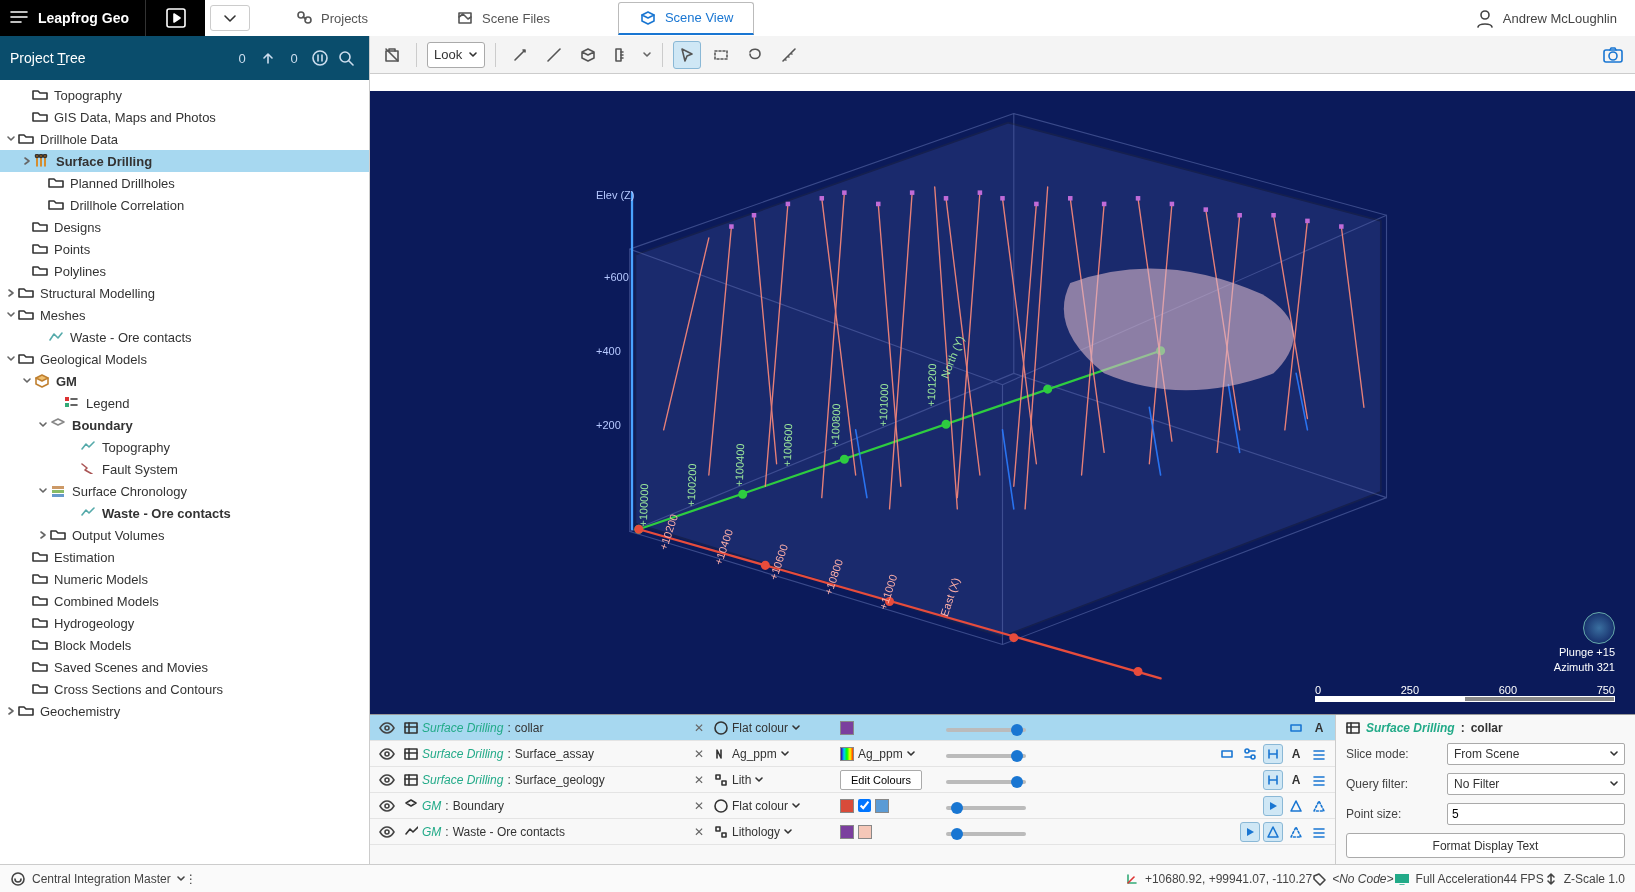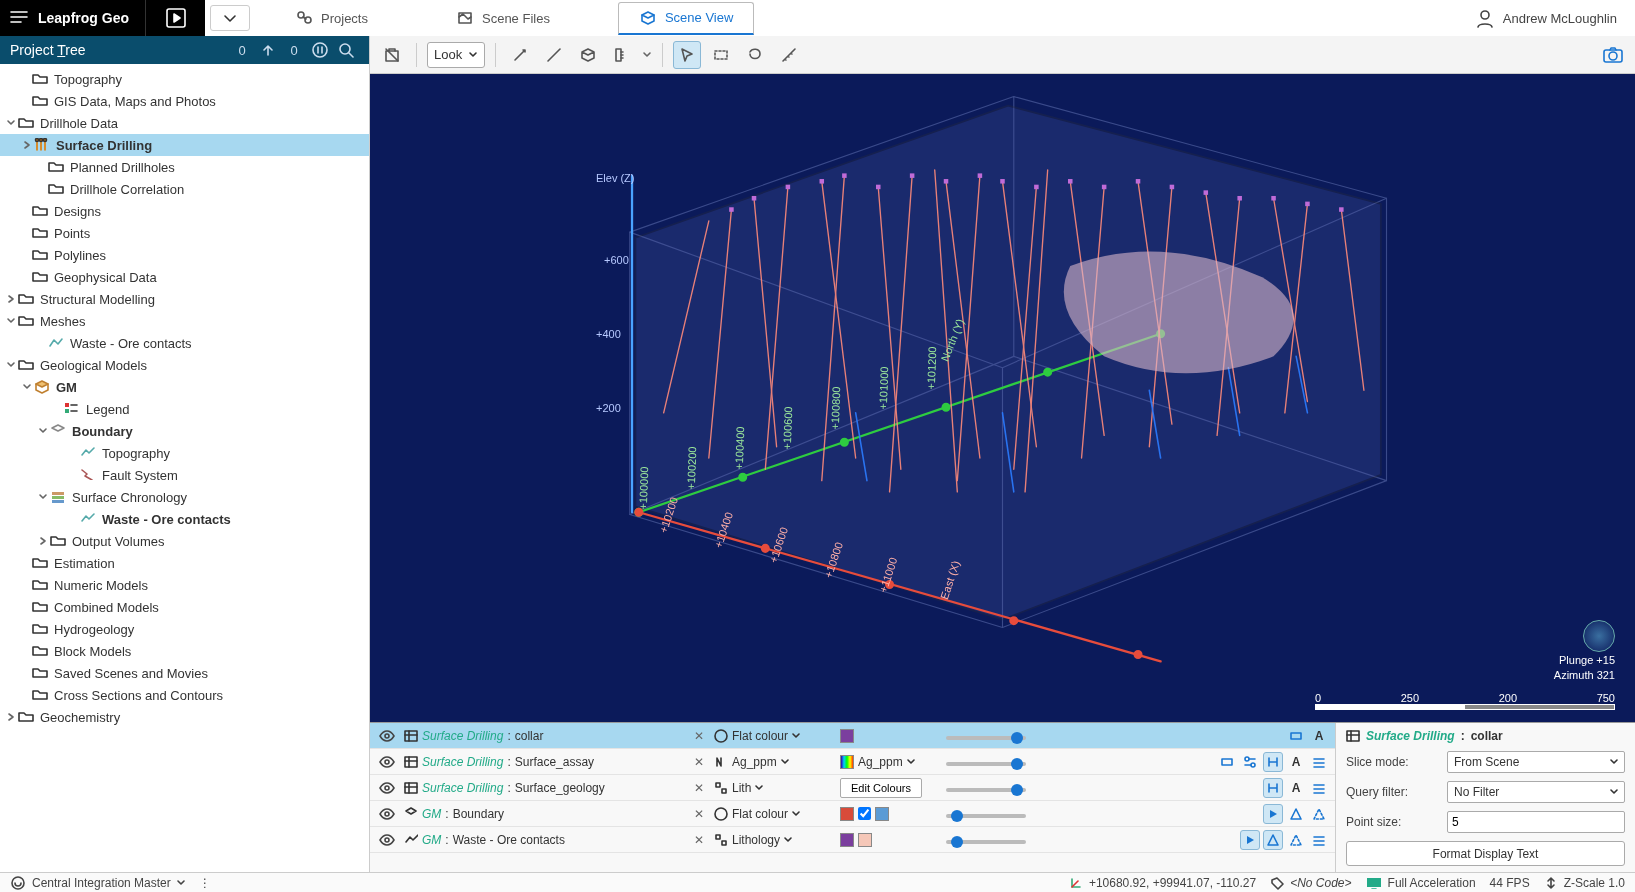--- a/index.html
+++ b/index.html
@@ -16,21 +16,21 @@
 .dropdown-btn { width: 40px; display: flex; align-items: center; justify-content: center; border: 1px solid #ccc; margin: 5px; border-radius: 3px; }
 .tabbar { flex: 1; display: flex; align-items: center; padding-left: 20px; gap: 48px; }
 .tab { display: flex; align-items: center; gap: 8px; padding: 6px 20px; color: #555; cursor: pointer; }
 .tab.active { border: 1px solid #bbb; border-bottom: 2px solid #1976d2; color: #1976d2; border-radius: 3px 3px 0 0; }
 .tab svg { width: 18px; height: 18px; }
 .userbox { display: flex; align-items: center; gap: 8px; padding: 0 18px; color: #444; }
 
 
 .main { flex: 1; display: flex; min-height: 0; }
 .sidebar { width: 370px; display: flex; flex-direction: column; background: #fff; border-right: 1px solid #ccc; }
-.sidebar-head { height: 28px; background: #0a4d6c; color: #fff; display: flex; align-items: center; padding: 0 10px; }
+.sidebar-head { height: 44px; background: #0a4d6c; color: #fff; display: flex; align-items: center; padding: 0 10px; }
 .sidebar-head .title { flex: 1; font-size: 14px; }
 .sidebar-head .title u { text-decoration: underline; }
 .sidebar-head .ctrl { width: 26px; height: 26px; display: flex; align-items: center; justify-content: center; color: #cde; }
 .tree { flex: 1; overflow-y: auto; padding: 4px 0; }
 .tree::-webkit-scrollbar { width: 10px; }
 .tree::-webkit-scrollbar-thumb { background: #bbb; border-radius: 5px; }
 .tree-row { display: flex; align-items: center; height: 22px; padding-right: 8px; cursor: pointer; white-space: nowrap; }
 .tree-row.selected { background: #a7d8f0; }
 .caret { width: 14px; display: flex; justify-content: center; color: #666; }
 .folder-icon { width: 16px; height: 14px; margin-right: 6px; display: inline-flex; }
@@ -41,21 +41,21 @@
 
 .rightcol { flex: 1; display: flex; flex-direction: column; min-width: 0; }
 .toolbar { height: 38px; background: #f4f4f4; border-bottom: 1px solid #ccc; display: flex; align-items: center; padding: 0 8px; gap: 6px; }
 .tool { width: 28px; height: 28px; display: flex; align-items: center; justify-content: center; border-radius: 3px; color: #555; }
 .tool.active { background: #cfe7f5; border: 1px solid #8ab8d6; }
 .look-dd { display: flex; align-items: center; height: 26px; border: 1px solid #aaa; border-radius: 3px; padding: 0 6px; gap: 6px; background: #fff; }
 .toolbar .divider { width: 1px; height: 24px; background: #ccc; margin: 0 4px; }
 .camera-btn { margin-left: auto; }
 
 
-.scene-wrap { flex: 1; display: flex; min-height: 0; }
+.scene-wrap { flex: 1; display: flex; min-height: 0; margin-top: 17px; }
 .scene { flex: 1; background: #0b1a5a; position: relative; overflow: hidden; }
 .scene-grid { position: absolute; inset: 0; }
 .scalebar { position: absolute; right: 20px; bottom: 12px; color: #fff; font-size: 11px; }
 .scalebar .labels { display: flex; justify-content: space-between; width: 300px; }
 .scalebar .bar { width: 300px; height: 6px; background: linear-gradient(to right,#fff 0 50%,#888 50% 100%); border: 1px solid #fff; }
 .orient { position: absolute; right: 20px; bottom: 40px; color: #fff; font-size: 11px; text-align: right; line-height: 1.3; }
 .compass { position: absolute; right: 20px; bottom: 70px; width: 32px; height: 32px; border-radius: 50%; background: radial-gradient(circle,#3a6fa0,#0b1a5a); border: 1px solid #6aa; }
 .axis-label { position: absolute; color: #b7c9ff; font-size: 11px; }
 
 
@@ -79,21 +79,21 @@
 
 .props { width: 300px; background: #f8f8f8; border-left: 1px solid #ccc; padding: 6px 10px; display:flex; flex-direction:column; gap:8px; font-size:12px; }
 .props .hdr { display:flex; align-items:center; gap:6px; font-weight:600; }
 .props .hdr .src { font-style:italic; color:#2a8; font-weight:600; }
 .prow { display:flex; align-items:center; gap:21px; }
 .prow label { width:80px; color:#444; }
 .prow .field { flex:1; height:22px; border:1px solid #aaa; border-radius:2px; background:#fff; padding:0 6px; display:flex; align-items:center; justify-content:space-between; }
 .props .btn { height:26px; border:1px solid #aaa; border-radius:3px; background:#fff; display:flex; align-items:center; justify-content:center; cursor:pointer; }
 
 
-.status { height: 20px; border-top: 1px solid #ccc; background:#fafafa; display:flex; align-items:center; padding:0 10px; gap:14px; font-size:12px; color:#444; }
+.status { height: 28px; border-top: 1px solid #ccc; background:#fafafa; display:flex; align-items:center; padding:0 10px; font-size:12px; color:#444; }
 .status .grow { flex:1; }
 .status .seg { display:flex; align-items:center; gap:6px; }
 
 
 svg { fill:none; stroke:currentColor; stroke-width:1.6; stroke-linecap:round; stroke-linejoin:round; }
 
 
 input[type=range]{ -webkit-appearance:none; height:4px; background:#bbb; border-radius:2px; }
 input[type=range]::-webkit-slider-thumb{ -webkit-appearance:none; width:12px; height:12px; border-radius:50%; background:#1976d2; }
 
@@ -271,29 +271,20 @@
         </div>
       <div class="tree-row" style="padding-left:18px">
           <span class="caret"></span>
           <span class="folder-icon">
             <svg width="16" height="12">
               <path d="M1 3h5l2 2h7v6H1z"></path>
             </svg>
           </span>
           <span class="label">Polylines</span>
         </div>
-      <div class="tree-row" style="padding-left:18px">
-          <span class="caret"></span>
-          <span class="folder-icon">
-            <svg width="16" height="12">
-              <path d="M1 3h5l2 2h7v6H1z"></path>
-            </svg>
-          </span>
-          <span class="label">Geophysical Data</span>
-        </div>
       <div class="tree-row" style="padding-left:4px">
           <span class="caret">
             <svg width="10" height="10">
               <path d="M3 2l4 3-4 3"></path>
             </svg>
           </span>
           <span class="folder-icon">
             <svg width="16" height="12">
               <path d="M1 3h5l2 2h7v6H1z"></path>
             </svg>
@@ -697,21 +688,21 @@
 
         <div class="compass"></div>
         <div class="orient">
           <div>Plunge +15</div>
           <div>Azimuth 321</div>
         </div>
         <div class="scalebar">
           <div class="labels">
             <span>0</span>
               <span>250</span>
-              <span>200</span>
+              <span>600</span>
               <span>750</span>
           </div>
           <div class="bar"></div>
         </div>
       </div>
     </div>
 
     <div class="panels">
       <div class="scene-list">
 

